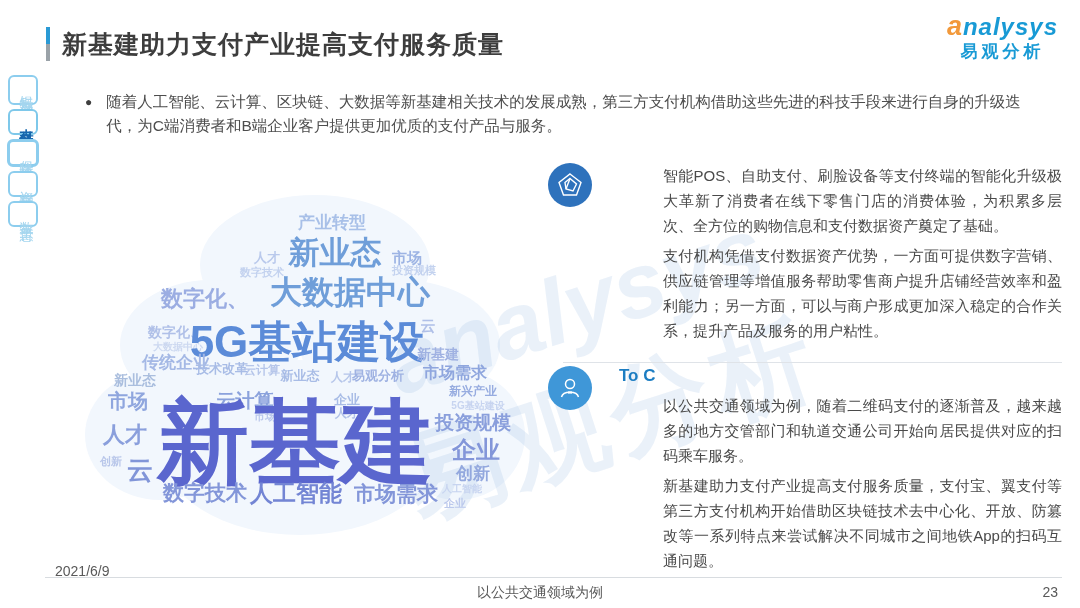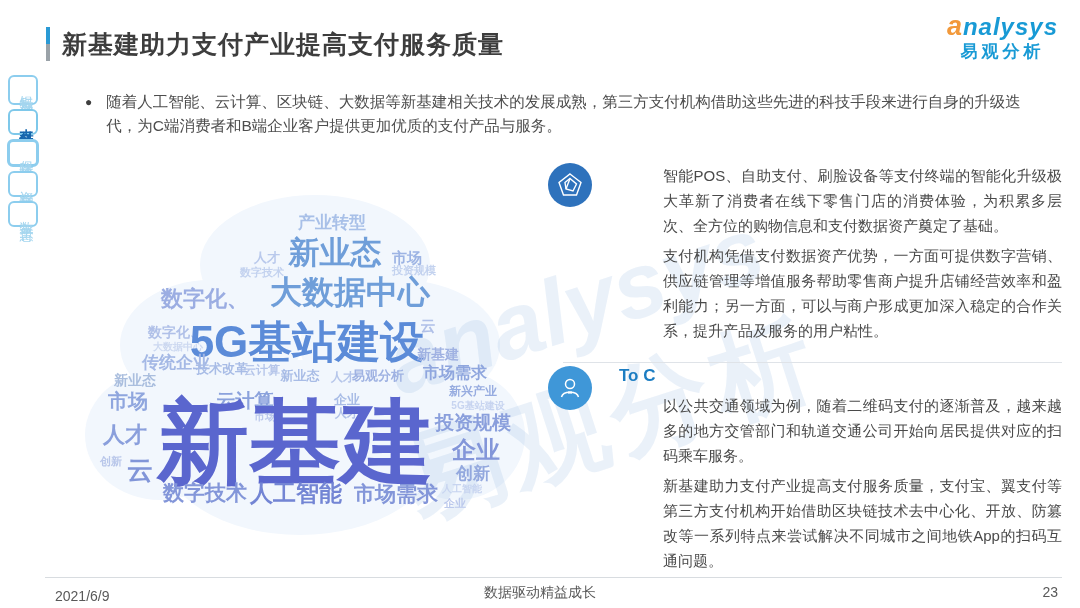--- a/index.html
+++ b/index.html
@@ -46,21 +46,21 @@
   .sec-icon-b { background:#2e72bc; }
   .sec-icon-c { background:#3f97d8; }
   .sec-body { flex:1; }
   .sec-label { font-size:17px; font-weight:700; color:#1c7dc2; margin-bottom:7px; }
   .sec-body p { font-size:15px; color:#4a4a4a; line-height:25px; text-align:justify; margin-bottom:5px;margin-left:44px; }
 
   .divider-h { position:absolute; left:563px; top:362px; width:499px; height:1px; background:#dfe3e8; z-index:1; }
 
   
   .footer-line { position:absolute; left:45px; right:18px; top:577px; height:1px; background:#d8dcе0; background:#d8dce0; }
-  .footer-date { position:absolute; left:55px; top:588px; font-size:14px; color:#595959; }
+  .footer-date { position:absolute; left:55px; top:563px; font-size:14px; color:#595959; }
   .footer-motto { position:absolute; left:0; right:0; top:584px; text-align:center; font-size:14px; color:#595959; }
   .footer-page { position:absolute; right:22px; top:584px; font-size:14px; color:#595959; }
 </style>
 </head>
 <body>
 
 <div class="slide">
 
   <div class="accent-bar">
     <div class="accent-top"></div>
@@ -169,16 +169,16 @@
     </div>
     <div class="sec-body">
       <div class="sec-label">To C</div>
       <p>以公共交通领域为例，随着二维码支付的逐渐普及，越来越多的地方交管部门和轨道交通公司开始向居民提供对应的扫码乘车服务。</p>
       <p>新基建助力支付产业提高支付服务质量，支付宝、翼支付等第三方支付机构开始借助区块链技术去中心化、开放、防篡改等一系列特点来尝试解决不同城市之间地铁App的扫码互通问题。</p>
     </div>
   </section>
 
   <div class="footer-line"></div>
   <div class="footer-date">2021/6/9</div>
-  <div class="footer-motto">数据驱动精益成长</div>
+  <div class="footer-motto">以公共交通领域为例</div>
   <div class="footer-page">23</div>
 
 </div>
 
 </body></html>

